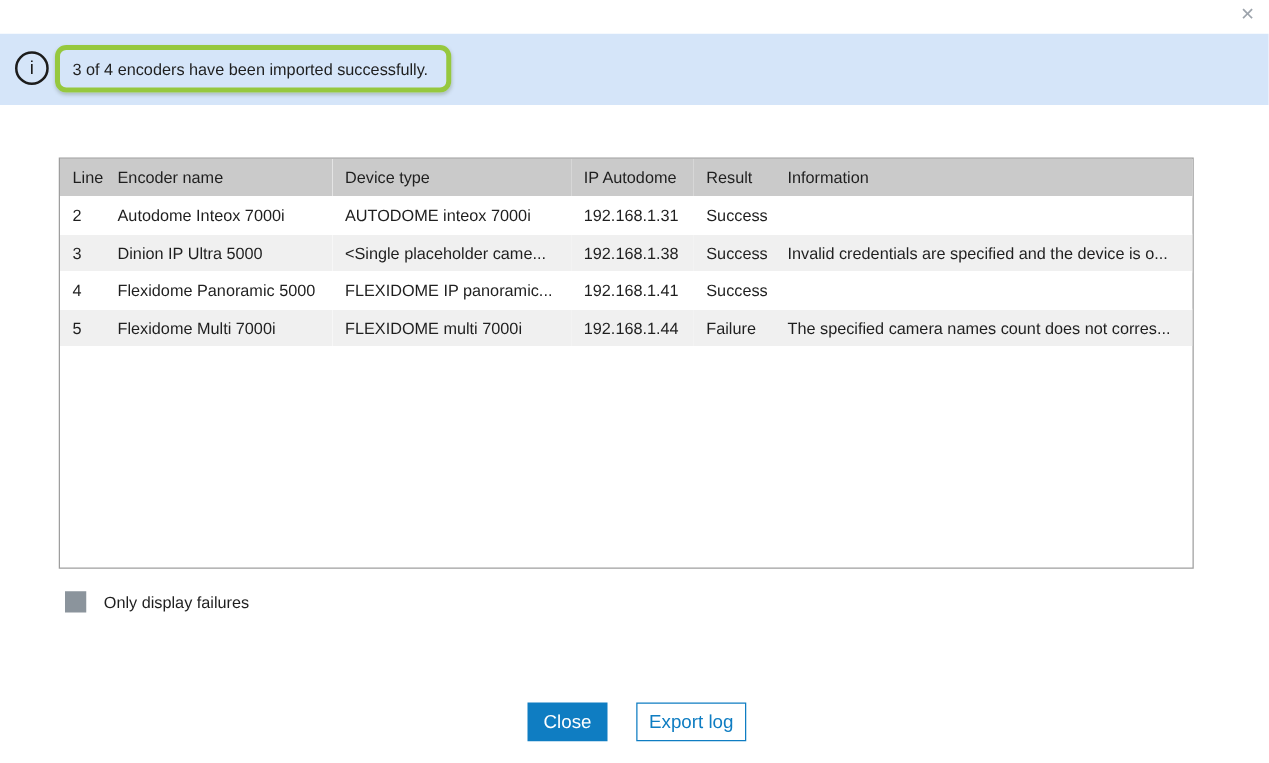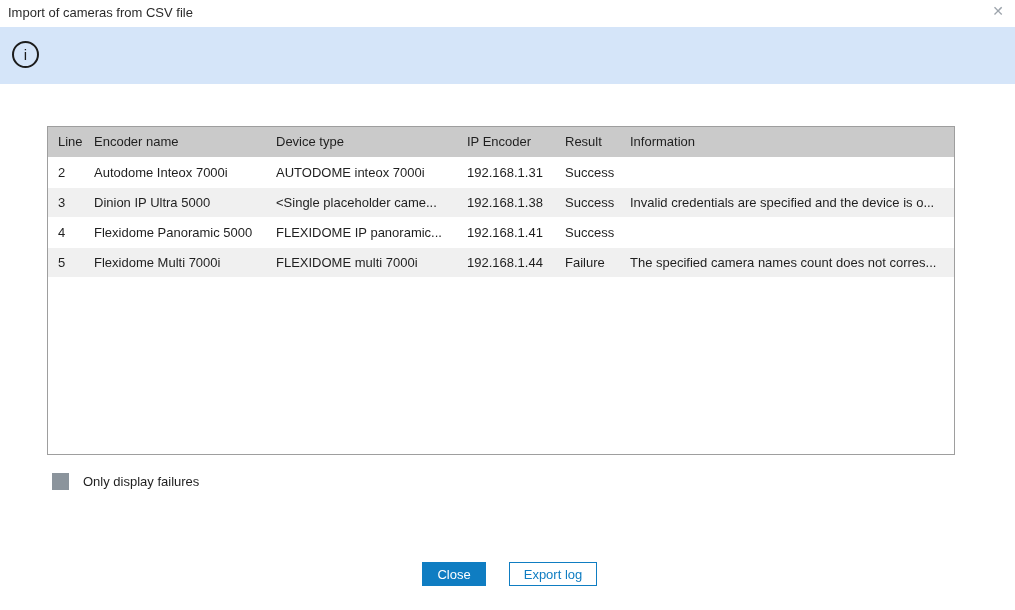--- a/index.html
+++ b/index.html
@@ -108,67 +108,69 @@
     display: flex; align-items: center; gap: 14px;
   }
   .checkbox {
     width: 17px; height: 17px;
     background: var(--checkbox-gray);
     cursor: pointer;
   }
 
   
   .btn {
-    position: absolute; top: 562px; height: 24px;
+    position: absolute; top: 562px; height: 31px;
     font-family: "Liberation Sans", sans-serif;
-    font-size: 13px;
+    font-size: 15px;
     cursor: pointer;
     display: flex; align-items: center; justify-content: center;
   }
   .btn-close {
     left: 422px; width: 64px;
     background: var(--accent);
     color: #ffffff;
     border: none;
   }
   .btn-export {
     left: 509px; width: 88px;
     background: #ffffff;
     color: var(--accent);
     border: 1px solid var(--accent);
   }
 </style>
 </head>
 <body>
 
 <div class="titlebar">
-  <div class="title">Import of cameras from CSV file</div>
   <div class="close-x">✕</div>
 </div>
 
 <div class="banner">
   <div class="info-icon">i</div>
+  <div class="highlight-box">
+    <span>3 of 4 encoders have been imported successfully.</span>
+  </div>
 </div>
 
 <div class="table-wrap">
   <table>
     <colgroup>
       <col style="width:36px">
       <col style="width:182px">
       <col style="width:191px">
       <col style="width:98px">
       <col style="width:65px">
       <col>
     </colgroup>
     <thead>
       <tr>
         <th>Line</th>
         <th>Encoder name</th>
         <th>Device type</th>
-        <th>IP Encoder</th>
+        <th>IP Autodome</th>
         <th>Result</th>
         <th>Information</th>
       </tr>
     </thead>
     <tbody>
         <tr>
           <td>2</td>
           <td>Autodome Inteox 7000i</td>
           <td>AUTODOME inteox 7000i</td>
           <td>192.168.1.31</td>

